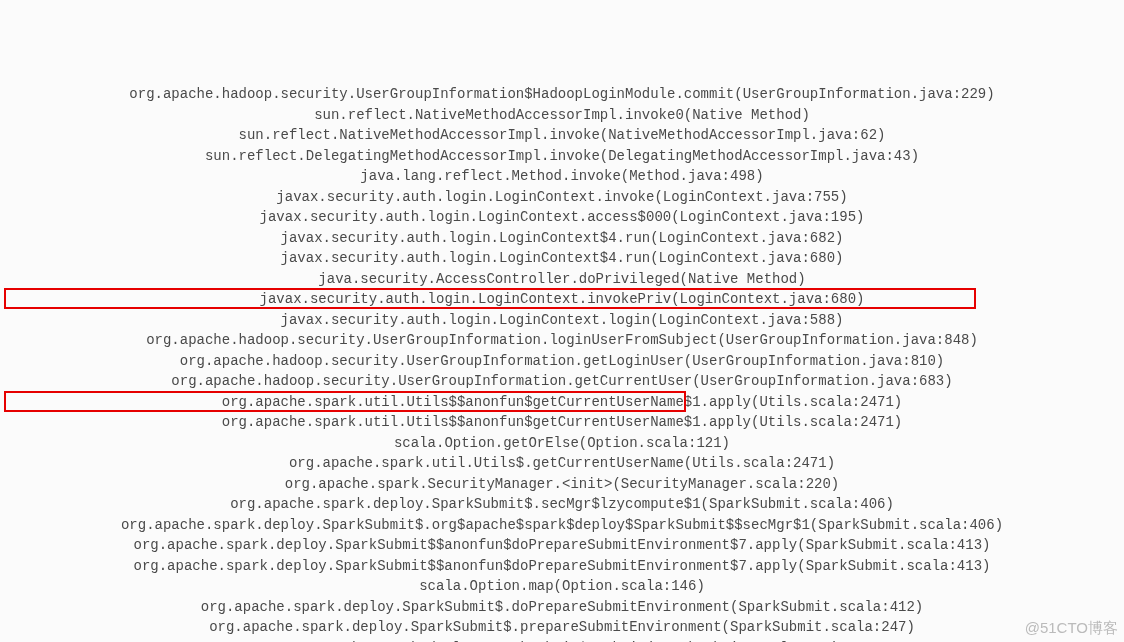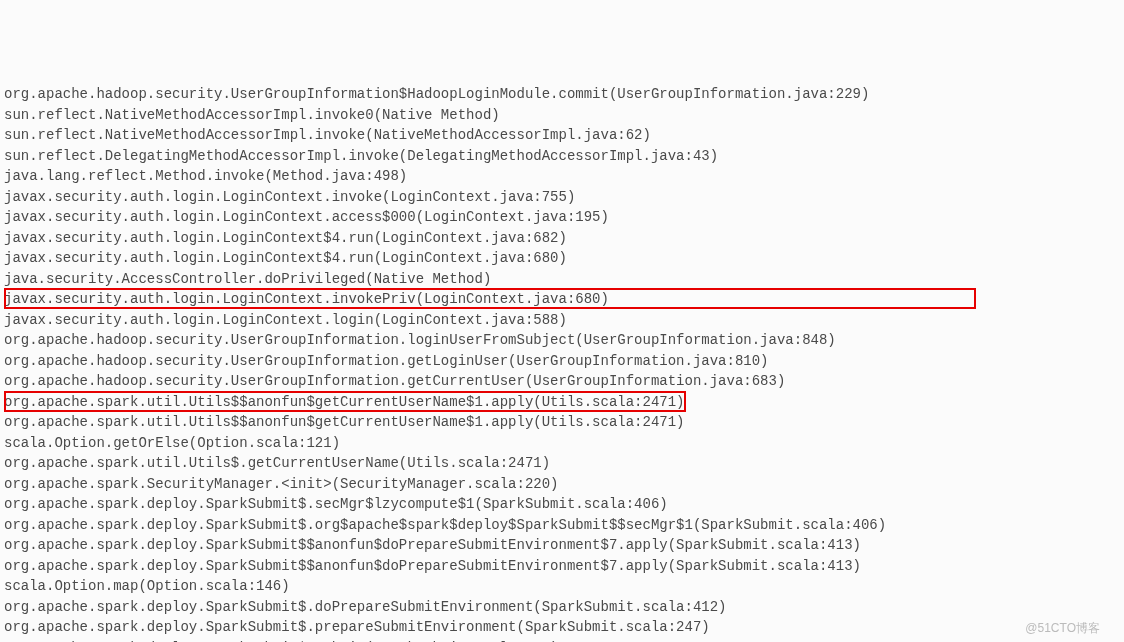--- a/index.html
+++ b/index.html
@@ -12,33 +12,33 @@
   white-space: pre;
   overflow: hidden;
   position: relative;
   width: 1124px;
   height: 642px;
 }
 .trace {
   position: relative;
   padding: 2px 4px 0 4px;
 }
-.line { display: block; }
+.line { display: block; text-align: center; }
 .redbox {
   position: absolute;
   border: 2px solid #e60000;
   background: transparent;
   pointer-events: none;
 }
 .footer-watermark {
   position: absolute;
-  right: 24px;
+  right: 6px;
   bottom: 4px;
   font-family: sans-serif;
-  font-size: 12px;
+  font-size: 15px;
   color: #bbb;
 }
 </style>
 </head>
 <body>
 
 
 
 <div class="trace"><span class="line">org.apache.hadoop.security.UserGroupInformation$HadoopLoginModule.commit(UserGroupInformation.java:229)</span><span class="line">sun.reflect.NativeMethodAccessorImpl.invoke0(Native Method)</span><span class="line">sun.reflect.NativeMethodAccessorImpl.invoke(NativeMethodAccessorImpl.java:62)</span><span class="line">sun.reflect.DelegatingMethodAccessorImpl.invoke(DelegatingMethodAccessorImpl.java:43)</span><span class="line">java.lang.reflect.Method.invoke(Method.java:498)</span><span class="line">javax.security.auth.login.LoginContext.invoke(LoginContext.java:755)</span><span class="line">javax.security.auth.login.LoginContext.access$000(LoginContext.java:195)</span><span class="line">javax.security.auth.login.LoginContext$4.run(LoginContext.java:682)</span><span class="line">javax.security.auth.login.LoginContext$4.run(LoginContext.java:680)</span><span class="line">java.security.AccessController.doPrivileged(Native Method)</span><span class="line">javax.security.auth.login.LoginContext.invokePriv(LoginContext.java:680)</span><span class="line">javax.security.auth.login.LoginContext.login(LoginContext.java:588)</span><span class="line">org.apache.hadoop.security.UserGroupInformation.loginUserFromSubject(UserGroupInformation.java:848)</span><span class="line">org.apache.hadoop.security.UserGroupInformation.getLoginUser(UserGroupInformation.java:810)</span><span class="line">org.apache.hadoop.security.UserGroupInformation.getCurrentUser(UserGroupInformation.java:683)</span><span class="line">org.apache.spark.util.Utils$$anonfun$getCurrentUserName$1.apply(Utils.scala:2471)</span><span class="line">org.apache.spark.util.Utils$$anonfun$getCurrentUserName$1.apply(Utils.scala:2471)</span><span class="line">scala.Option.getOrElse(Option.scala:121)</span><span class="line">org.apache.spark.util.Utils$.getCurrentUserName(Utils.scala:2471)</span><span class="line">org.apache.spark.SecurityManager.&lt;init&gt;(SecurityManager.scala:220)</span><span class="line">org.apache.spark.deploy.SparkSubmit$.secMgr$lzycompute$1(SparkSubmit.scala:406)</span><span class="line">org.apache.spark.deploy.SparkSubmit$.org$apache$spark$deploy$SparkSubmit$$secMgr$1(SparkSubmit.scala:406)</span><span class="line">org.apache.spark.deploy.SparkSubmit$$anonfun$doPrepareSubmitEnvironment$7.apply(SparkSubmit.scala:413)</span><span class="line">org.apache.spark.deploy.SparkSubmit$$anonfun$doPrepareSubmitEnvironment$7.apply(SparkSubmit.scala:413)</span><span class="line">scala.Option.map(Option.scala:146)</span><span class="line">org.apache.spark.deploy.SparkSubmit$.doPrepareSubmitEnvironment(SparkSubmit.scala:412)</span><span class="line">org.apache.spark.deploy.SparkSubmit$.prepareSubmitEnvironment(SparkSubmit.scala:247)</span><span class="line">org.apache.spark.deploy.SparkSubmit$.submit(SparkSubmit.scala:168)</span></div>
 

